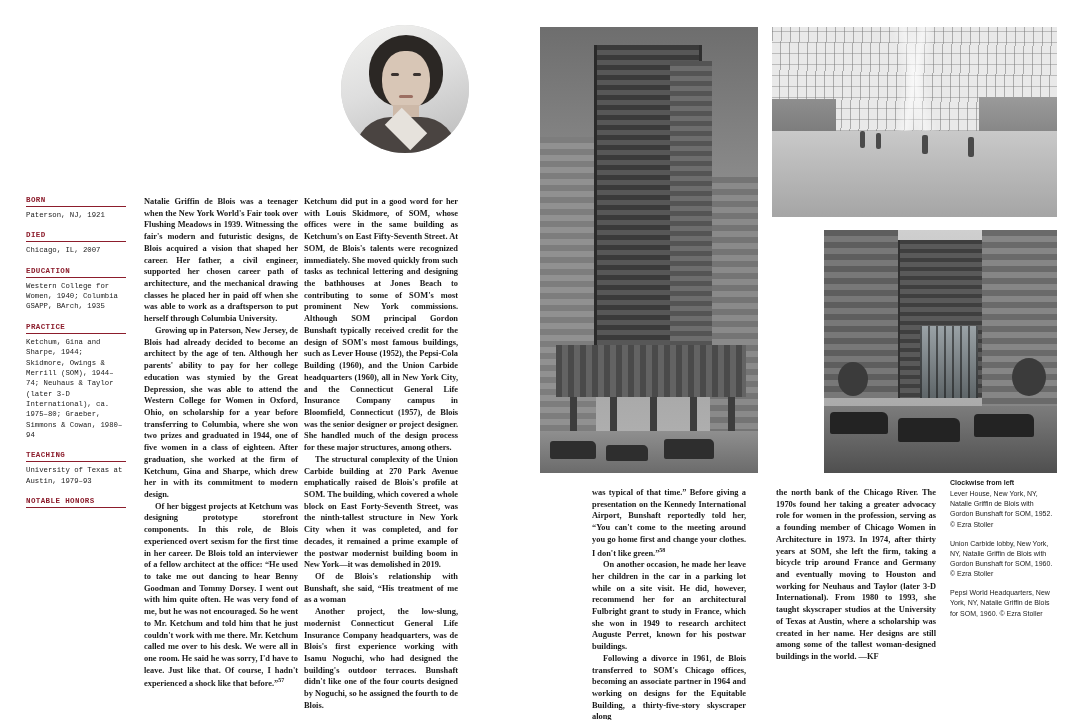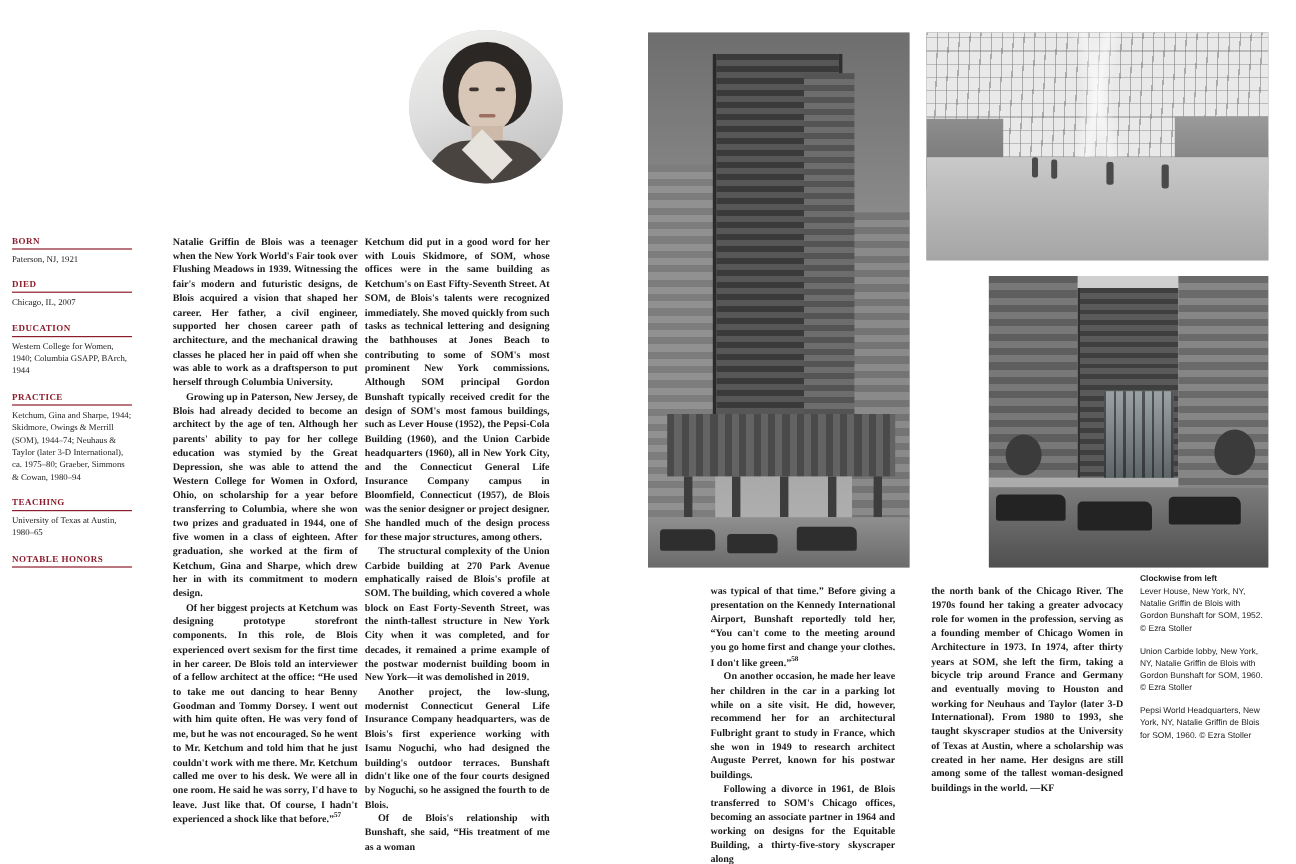--- a/index.html
+++ b/index.html
@@ -93,23 +93,23 @@
     background: #4a4441; border-radius: 36px 36px 0 0;
   }
   .portrait .ph-collar {
     position: absolute; left: 47px; top: 92px; width: 36px; height: 24px;
     background: #e6e2dc; transform: rotate(45deg);
   }
 
   
   .facts {
     position: absolute;
-    left: 10px; top: 196px;
+    left: 26px; top: 196px;
     width: 100px;
-    font-family: Liberation Serif, serif;
+    font-family: Liberation Mono, monospace;
   }
   .fact { margin-bottom: 11px; }
   .fact-head {
     font-size: 7.5px;
     font-weight: bold;
     letter-spacing: .4px;
     color: #8c1d2c;
     text-transform: uppercase;
     border-bottom: 1.2px solid #8c1d2c;
     padding-bottom: 2px;
@@ -268,46 +268,46 @@
     <div class="fact">
       <div class="fact-head">BORN</div>
       <div class="fact-body">Paterson, NJ, 1921</div>
     </div>
     <div class="fact">
       <div class="fact-head">DIED</div>
       <div class="fact-body">Chicago, IL, 2007</div>
     </div>
     <div class="fact">
       <div class="fact-head">EDUCATION</div>
-      <div class="fact-body">Western College for Women, 1940; Columbia GSAPP, BArch, 1944</div>
+      <div class="fact-body">Western College for Women, 1940; Columbia GSAPP, BArch, 1935</div>
     </div>
     <div class="fact">
       <div class="fact-head">PRACTICE</div>
       <div class="fact-body">Ketchum, Gina and Sharpe, 1944; Skidmore, Owings &amp; Merrill (SOM), 1944–74; Neuhaus &amp; Taylor (later 3-D International), ca. 1975–80; Graeber, Simmons &amp; Cowan, 1980–94</div>
     </div>
     <div class="fact">
       <div class="fact-head">TEACHING</div>
-      <div class="fact-body">University of Texas at Austin, 1980–65</div>
+      <div class="fact-body">University of Texas at Austin, 1979–93</div>
     </div>
     <div class="fact">
       <div class="fact-head">NOTABLE HONORS</div>
     </div>
   </div>
 
   <div class="col" id="col1">
     <p class="first">Natalie Griffin de Blois was a teenager when the New York World's Fair took over Flushing Meadows in 1939. Witnessing the fair's modern and futuristic designs, de Blois acquired a vision that shaped her career. Her father, a civil engineer, supported her chosen career path of architecture, and the mechanical drawing classes he placed her in paid off when she was able to work as a draftsperson to put herself through Columbia University.</p>
     <p>Growing up in Paterson, New Jersey, de Blois had already decided to become an architect by the age of ten. Although her parents' ability to pay for her college education was stymied by the Great Depression, she was able to attend the Western College for Women in Oxford, Ohio, on scholarship for a year before transferring to Columbia, where she won two prizes and graduated in 1944, one of five women in a class of eighteen. After graduation, she worked at the firm of Ketchum, Gina and Sharpe, which drew her in with its commitment to modern design.</p>
     <p><span>Of her biggest projects at Ketchum was designing prototype storefront components. In this role, de Blois experienced overt sexism for the first time in her career. De Blois told an interviewer of a fellow architect at the office: “He used to take me out dancing to hear Benny Goodman and Tommy Dorsey. I went out with him quite often. He was very fond of me, but he was not encouraged. So he went to Mr. Ketchum and told him that he just couldn't work with me there. Mr. Ketchum called me over to his desk. We were all in one room. He said he was sorry, I'd have to leave. Just like that. Of course, I hadn't experienced a shock like that before.”</span><sup>57</sup></p>
   </div>
 
   <div class="col" id="col2">
     <p class="first">Ketchum did put in a good word for her with Louis Skidmore, of SOM, whose offices were in the same building as Ketchum's on East Fifty-Seventh Street. At SOM, de Blois's talents were recognized immediately. She moved quickly from such tasks as technical lettering and designing the bathhouses at Jones Beach to contributing to some of SOM's most prominent New York commissions. Although SOM principal Gordon Bunshaft typically received credit for the design of SOM's most famous buildings, such as Lever House (1952), the Pepsi-Cola Building (1960), and the Union Carbide headquarters (1960), all in New York City, and the Connecticut General Life Insurance Company campus in Bloomfield, Connecticut (1957), de Blois was the senior designer or project designer. She handled much of the design process for these major structures, among others.</p>
     <p>The structural complexity of the Union Carbide building at 270 Park Avenue emphatically raised de Blois's profile at SOM. The building, which covered a whole block on East Forty-Seventh Street, was the ninth-tallest structure in New York City when it was completed, and for decades, it remained a prime example of the postwar modernist building boom in New York—it was demolished in 2019.</p>
+    <p>Of de Blois's relationship with Bunshaft, she said, “His treatment of me as a woman</p>
     <p>Another project, the low-slung, modernist Connecticut General Life Insurance Company headquarters, was de Blois's first experience working with Isamu Noguchi, who had designed the building's outdoor terraces. Bunshaft didn't like one of the four courts designed by Noguchi, so he assigned the fourth to de Blois.</p>
-    <p>Of de Blois's relationship with Bunshaft, she said, “His treatment of me as a woman</p>
   </div>
 
   <div class="col" id="col3">
     <p class="first"><span>was typical of that time.” Before giving a presentation on the Kennedy International Airport, Bunshaft reportedly told her, “You can't come to the meeting around you go home first and change your clothes. I don't like green.”</span><sup>58</sup></p>
     <p>On another occasion, he made her leave her children in the car in a parking lot while on a site visit. He did, however, recommend her for an architectural Fulbright grant to study in France, which she won in 1949 to research architect Auguste Perret, known for his postwar buildings.</p>
     <p>Following a divorce in 1961, de Blois transferred to SOM's Chicago offices, becoming an associate partner in 1964 and working on designs for the Equitable Building, a thirty-five-story skyscraper along</p>
   </div>
 
   <div class="col" id="col4">
     <p class="first">the north bank of the Chicago River. The 1970s found her taking a greater advocacy role for women in the profession, serving as a founding member of Chicago Women in Architecture in 1973. In 1974, after thirty years at SOM, she left the firm, taking a bicycle trip around France and Germany and eventually moving to Houston and working for Neuhaus and Taylor (later 3-D International). From 1980 to 1993, she taught skyscraper studios at the University of Texas at Austin, where a scholarship was created in her name. Her designs are still among some of the tallest woman-designed buildings in the world. —KF</p>

